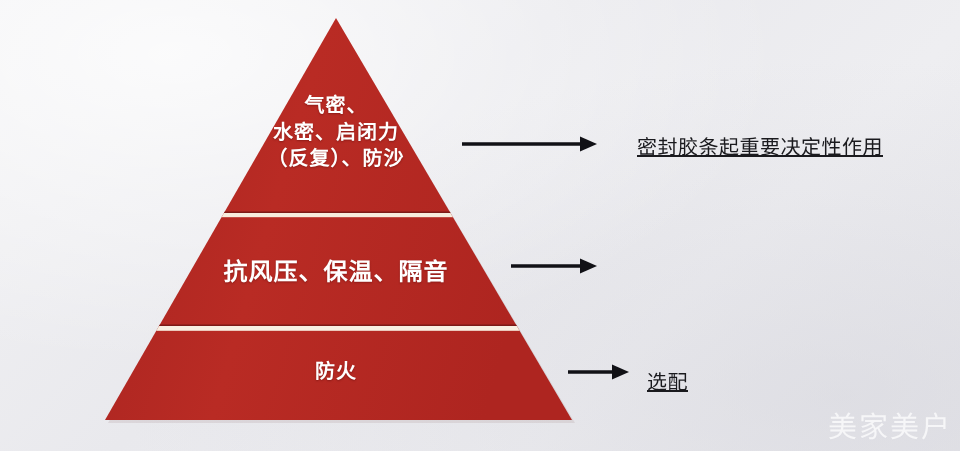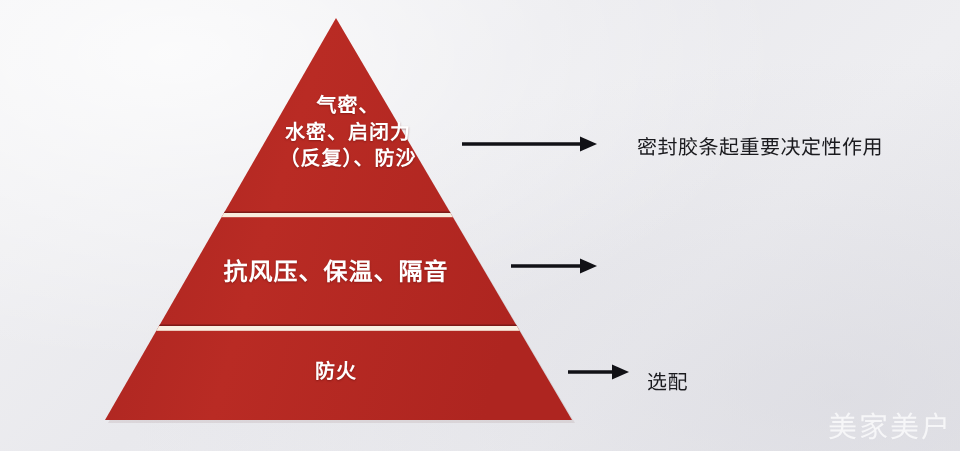--- a/index.html
+++ b/index.html
@@ -53,21 +53,21 @@
     position: absolute;
     text-align: center;
     color: #ffffff;
     font-weight: bold;
     letter-spacing: 1px;
     text-shadow: 0 1px 2px rgba(90,12,10,0.45);
     white-space: pre-line;
     line-height: 1.33;
   }
   #tier-top-label {
-    left: 192px;
+    left: 180px;
     top: 92px;
     width: 312px;
     font-size: 20px;
   }
   #tier-mid-label {
     left: 150px;
     top: 256px;
     width: 372px;
     font-size: 24px;
   }
@@ -78,20 +78,21 @@
     font-size: 20px;
   }
 
   
   .callout-text {
     position: absolute;
     color: #1a1a1e;
     font-size: 20px;
     letter-spacing: 0.5px;
     white-space: nowrap;
+    text-decoration: underline;
   }
   #callout-text-1 { left: 637px; top: 131px; }
   #callout-text-2 { left: 652px; top: 254px; }
   #callout-text-3 { left: 647px; top: 366px; }
 
   
   #watermark {
     position: absolute;
     right: 8px;
     bottom: 6px;

